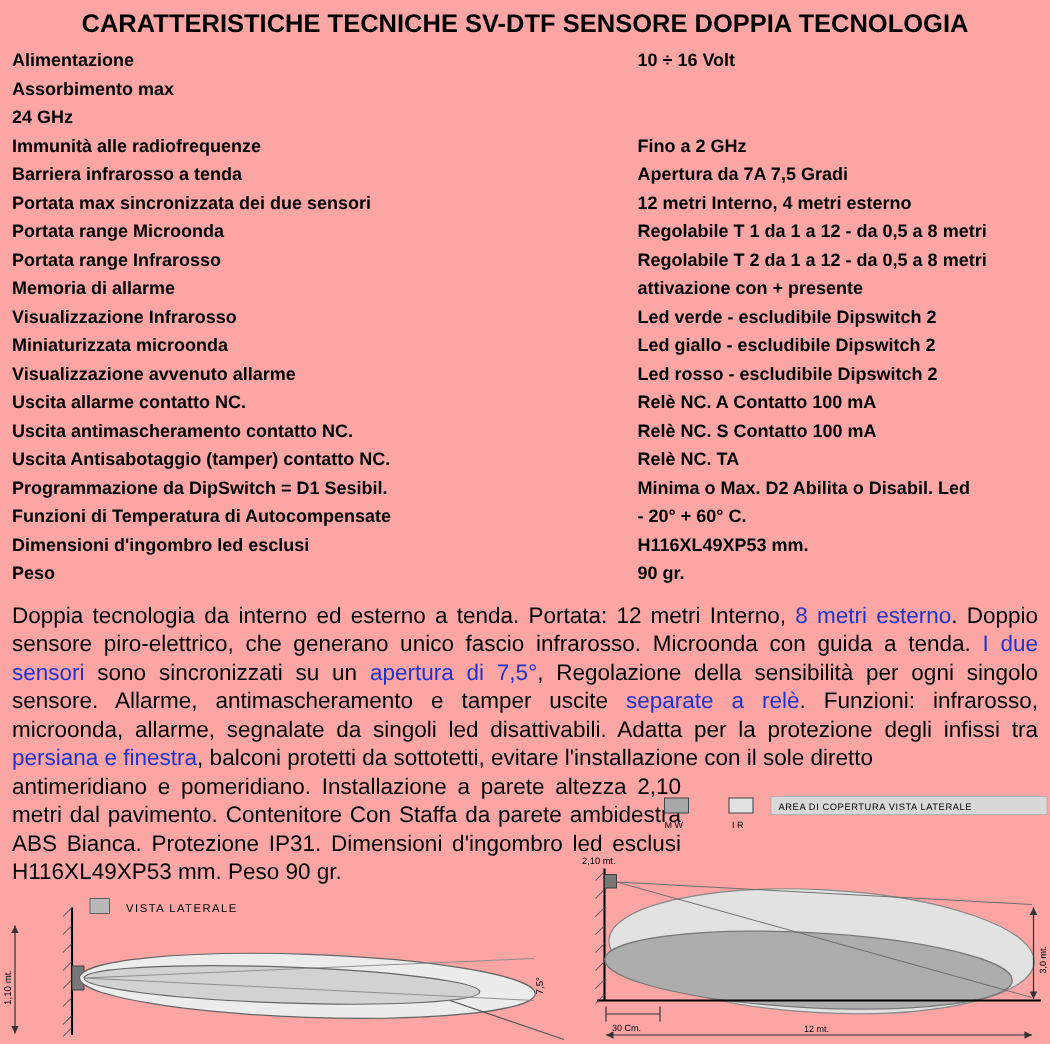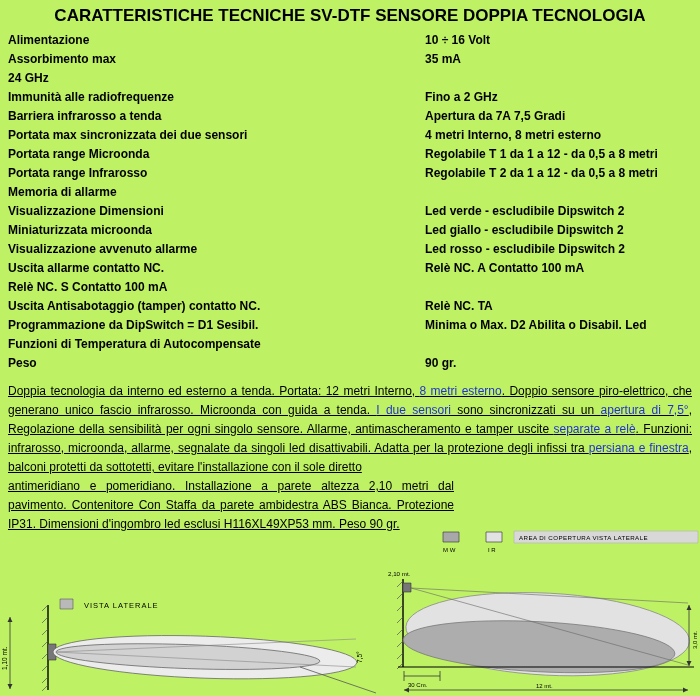--- a/index.html
+++ b/index.html
@@ -1,22 +1,22 @@
 <!DOCTYPE html>
 <html><head>
 <meta charset="utf-8">
 <style>
   html,body{margin:0;padding:0;background:#fff;}
-  .page{position:relative;width:700px;height:696px;background:#bef264;overflow:hidden;
+  .page{position:relative;width:700px;height:696px;background:#fca5a5;overflow:hidden;
         font-family:"Liberation Sans",sans-serif;color:#000;}
   .title{font-size:17px;font-weight:bold;text-align:center;margin:6px 4px 5px 4px;letter-spacing:0px;}
   .spec-table{margin-left:8px;margin-right:4px;}
   .spec-row{display:grid;grid-template-columns:417px 1fr;height:19px;line-height:19px;
             font-size:12px;font-weight:bold;white-space:nowrap;}
-  .para{margin:9px 8px 0 8px;font-size:12px;line-height:19px;text-align:justify;text-decoration:underline;}
+  .para{margin:9px 8px 0 8px;font-size:15px;line-height:19px;text-align:justify;}
   .para p{margin:0;}
   .para .part2{width:446px;}
   .hl{color:#2233cc;}
   .diag{position:absolute;}
   .diag text{font-family:"Liberation Sans",sans-serif;fill:#000;}
   svg line, svg path, svg ellipse, svg rect, svg polyline{vector-effect:non-scaling-stroke;}
 </style>
 </head>
 <body>
 
@@ -24,77 +24,83 @@
 
   <div class="title">CARATTERISTICHE TECNICHE SV-DTF SENSORE DOPPIA TECNOLOGIA</div>
 
   <div class="spec-table" id="spec-rows">
       <div class="spec-row">
         <span>Alimentazione</span>
         <span>10 ÷ 16 Volt</span>
       </div>
       <div class="spec-row">
         <span>Assorbimento max</span>
-        <span>35 mA</span>
       </div>
       <div class="spec-row">
         <span>24 GHz</span>
       </div>
       <div class="spec-row">
         <span>Immunità alle radiofrequenze</span>
         <span>Fino a 2 GHz</span>
       </div>
       <div class="spec-row">
         <span>Barriera infrarosso a tenda</span>
         <span>Apertura da 7A 7,5 Gradi</span>
       </div>
       <div class="spec-row">
         <span>Portata max sincronizzata dei due sensori</span>
-        <span>4 metri Interno, 8 metri esterno</span>
+        <span>12 metri Interno, 4 metri esterno</span>
       </div>
       <div class="spec-row">
         <span>Portata range Microonda</span>
         <span>Regolabile T 1 da 1 a 12 - da 0,5 a 8 metri</span>
       </div>
       <div class="spec-row">
         <span>Portata range Infrarosso</span>
         <span>Regolabile T 2 da 1 a 12 - da 0,5 a 8 metri</span>
       </div>
       <div class="spec-row">
         <span>Memoria di allarme</span>
+        <span>attivazione con + presente</span>
       </div>
       <div class="spec-row">
-        <span>Visualizzazione Dimensioni</span>
+        <span>Visualizzazione Infrarosso</span>
         <span>Led verde - escludibile Dipswitch 2</span>
       </div>
       <div class="spec-row">
         <span>Miniaturizzata microonda</span>
         <span>Led giallo - escludibile Dipswitch 2</span>
       </div>
       <div class="spec-row">
         <span>Visualizzazione avvenuto allarme</span>
         <span>Led rosso - escludibile Dipswitch 2</span>
       </div>
       <div class="spec-row">
         <span>Uscita allarme contatto NC.</span>
         <span>Relè NC. A Contatto 100 mA</span>
       </div>
       <div class="spec-row">
+        <span>Uscita antimascheramento contatto NC.</span>
         <span>Relè NC. S Contatto 100 mA</span>
       </div>
       <div class="spec-row">
         <span>Uscita Antisabotaggio (tamper) contatto NC.</span>
         <span>Relè NC. TA</span>
       </div>
       <div class="spec-row">
         <span>Programmazione da DipSwitch  =  D1 Sesibil.</span>
         <span>Minima o Max. D2 Abilita o Disabil. Led</span>
       </div>
       <div class="spec-row">
         <span>Funzioni di Temperatura di Autocompensate</span>
+        <span>- 20° +  60° C.</span>
+      </div>
+      <div class="spec-row">
+        <span>Dimensioni d'ingombro led esclusi</span>
+        <span>H116XL49XP53 mm.</span>
       </div>
       <div class="spec-row">
         <span>Peso</span>
         <span>90 gr.</span>
       </div>
     </div>
 
   <div class="para">
     <p id="para-part1"><span>Doppia tecnologia da interno ed esterno a tenda. Portata: 12 metri Interno, </span><span class="hl">8 metri esterno</span><span>. Doppio sensore piro-elettrico, che generano unico fascio infrarosso. Microonda con guida a tenda. </span><span class="hl">I due sensori</span><span> sono sincronizzati su un </span><span class="hl">apertura di 7,5°</span><span>, Regolazione della sensibilità per ogni singolo sensore. Allarme, antimascheramento e tamper uscite </span><span class="hl">separate a relè</span><span>. Funzioni: infrarosso, microonda, allarme, segnalate da singoli led disattivabili. Adatta per la protezione degli infissi tra </span><span class="hl">persiana e finestra</span><span>, balconi protetti da sottotetti, evitare l'installazione con il sole diretto</span></p>
     <p class="part2">antimeridiano e pomeridiano. Installazione a parete altezza 2,10 metri dal pavimento. Contenitore Con Staffa da parete ambidestra ABS Bianca. Protezione IP31. Dimensioni d'ingombro led esclusi H116XL49XP53 mm.  Peso 90 gr.</p>

